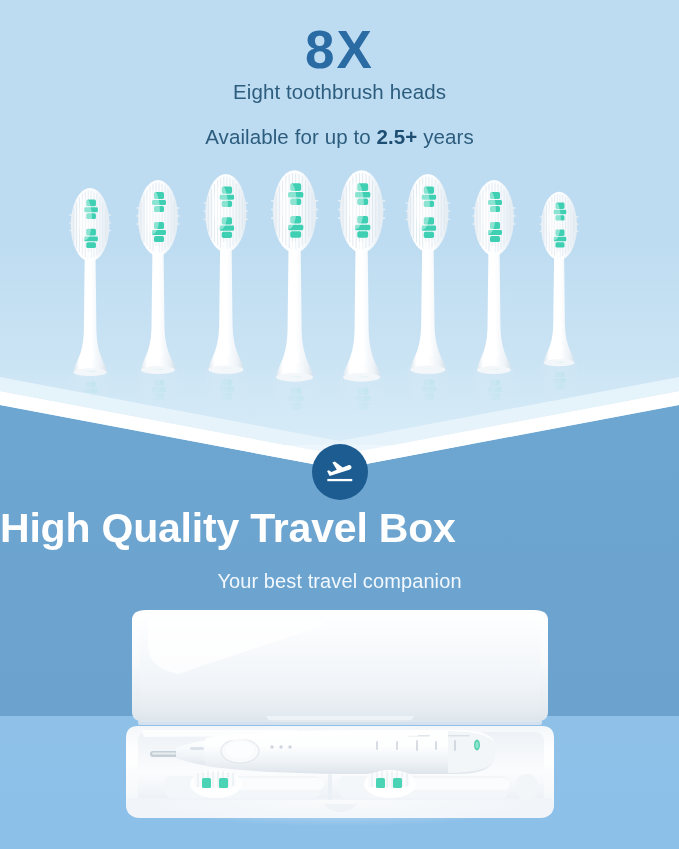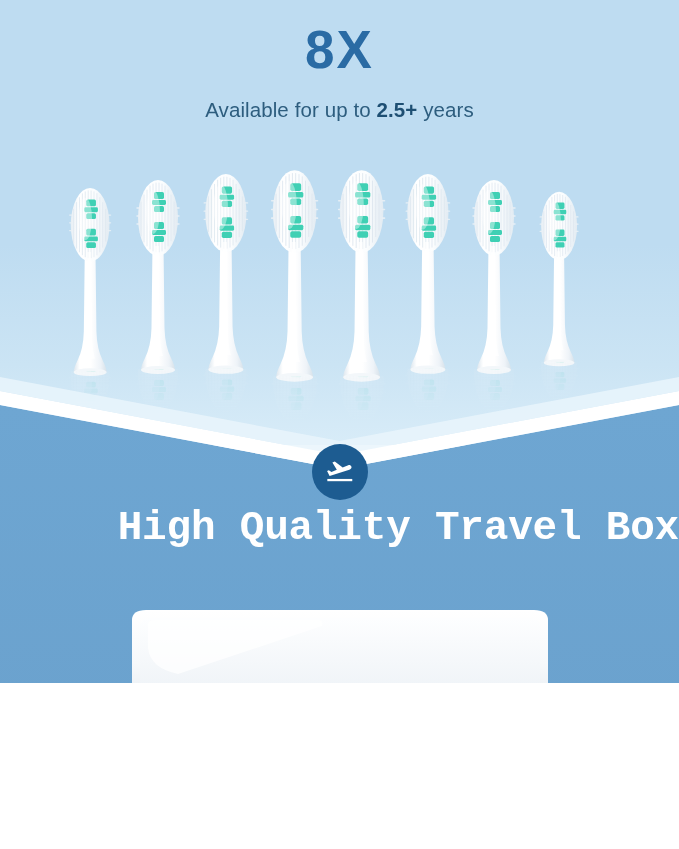--- a/index.html
+++ b/index.html
@@ -5,21 +5,21 @@
   * { margin:0; padding:0; box-sizing:border-box; }
   html,body { background:#ffffff; }
   body {
     width:679px; height:849px;
     font-family:"Liberation Sans", sans-serif;
     overflow:hidden; position:relative;
   }
 
   .infographic {
     position:relative;
-    width:679px; height:683px;
+    width:679px; height:849px;
     overflow:hidden;
   }
 
   
   .panel-heads {
     position:absolute; left:0; top:0;
     width:679px; height:445px;
     background:linear-gradient(180deg,#bedcf1 0%,#bedcf1 55%,#cbe4f4 82%,#d8ecf8 100%);
     overflow:hidden;
   }
@@ -71,24 +71,23 @@
     position:absolute; left:50%; top:444px;
     transform:translateX(-50%);
     width:56px; height:56px; border-radius:50%;
     background:#1d5c91;
     display:flex; align-items:center; justify-content:center;
   }
   .plane-badge svg { width:32px; height:32px; display:block; }
 
   .travel-title {
     position:absolute; left:0; top:505px; width:679px;
-    text-align:right;
+    text-align:left;
     font-size:41px; font-weight:bold; color:#ffffff;
     letter-spacing:-0.2px;
-    font-family:Liberation Mono, monospace;
   }
   .travel-sub {
     position:absolute; left:0; top:570px; width:679px;
     text-align:center;
     font-size:20px; color:#f2f8fd; font-weight:normal;
     letter-spacing:0.1px;
   }
 
   
   .case-wrap {
@@ -106,20 +105,21 @@
 </style>
 </head>
 <body>
 
 <div class="infographic">
 
   <div class="panel-heads">
 
     <div class="headline-block">
       <div class="big-8x">8X</div>
+      <div class="sub-line">Eight toothbrush heads</div>
       <div class="sub-line l2"><span>Available for up to </span><b>2.5+</b><span> years</span></div>
     </div>
 
     <div class="heads-row" id="heads-row">
         <div class="head" style="left: 62px; top: 186px; width: 56.26px;">
   <svg class="brush-svg" viewBox="0 0 58 205">
     <defs>
       <linearGradient id="bh-stem" x1="0" y1="0" x2="1" y2="0">
         <stop offset="0%" stop-color="#dce6ee"></stop>
         <stop offset="18%" stop-color="#ffffff"></stop>
@@ -1186,20 +1186,21 @@
   <div class="travel-content">
 
     <div class="plane-badge">
       <svg viewBox="0 0 24 24">
         <path fill="#ffffff" d="M2.5,17.2 L21.2,17.2 L21.2,18.9 L2.5,18.9 Z"></path>
         <path fill="#ffffff" d="M20.6,8.1 C20.2,7.0 19.1,6.5 18.2,6.9 L14.0,8.6 L8.1,4.1 L6.3,4.8 L9.6,10.4 L5.6,12.0 L3.6,10.7 L2.3,11.2 L4.2,15.0 L19.0,10.3 C20.0,9.9 20.9,9.1 20.6,8.1 Z"></path>
       </svg>
     </div>
 
     <div class="travel-title">High Quality Travel Box</div>
+    <div class="travel-sub">Your best travel companion</div>
 
     <div class="case-wrap">
       <svg viewBox="0 0 444 215">
         <defs>
           <linearGradient id="lidG" x1="0" y1="0" x2="0" y2="1">
             <stop offset="0%" stop-color="#ffffff"></stop>
             <stop offset="48%" stop-color="#f7f9fb"></stop>
             <stop offset="86%" stop-color="#e6ecf1"></stop>
             <stop offset="100%" stop-color="#dde5ec"></stop>
           </linearGradient>

